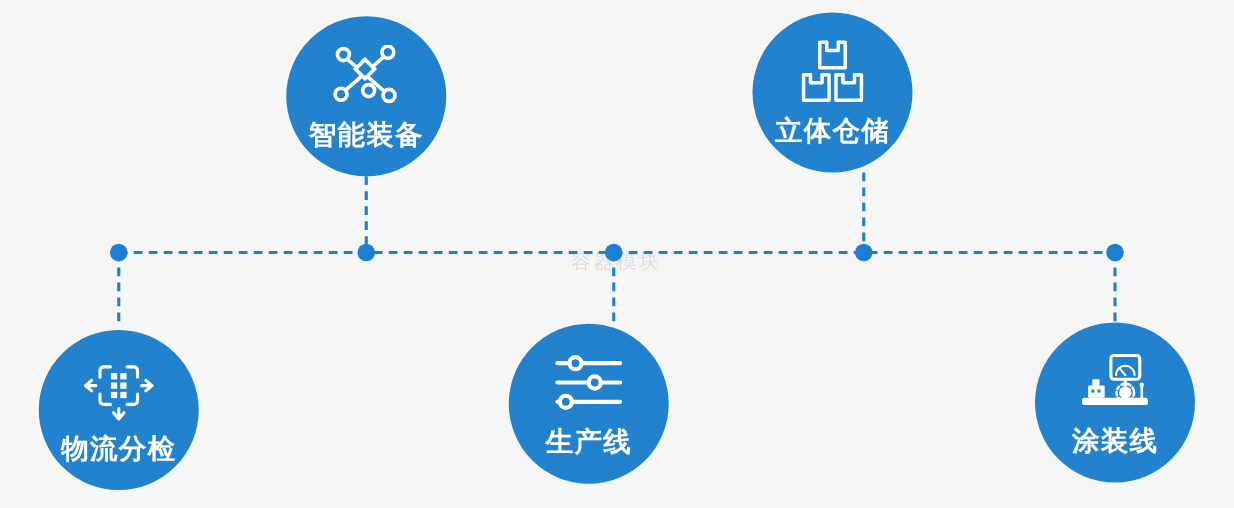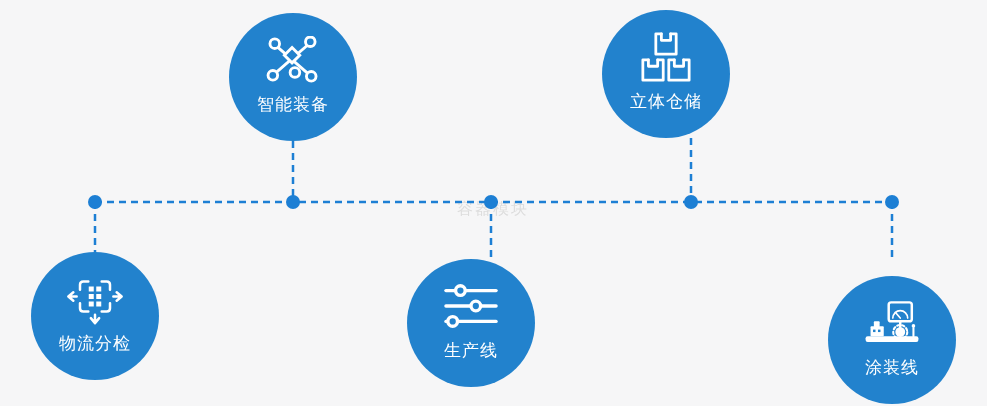--- a/index.html
+++ b/index.html
@@ -25,28 +25,28 @@
   .connectors line{stroke:var(--line);stroke-width:2.5;stroke-dasharray:7 5;}
   .connectors circle{fill:var(--line);}
   .node{
     position:absolute;width:128px;height:128px;border-radius:50%;
     background:var(--circle);z-index:3;
     display:flex;flex-direction:column;align-items:center;
     box-sizing:border-box;padding-top:21px;
   }
   .node .icon{height:52px;display:flex;align-items:center;justify-content:center;color:var(--icon);}
   .node .label{
-    margin-top:7px;color:#fff;font-size:17px;font-weight:normal;
+    margin-top:7px;color:#fff;font-size:22px;font-weight:bold;
     letter-spacing:1px;white-space:nowrap;
   }
   .n0{left:229px;top:13px;}
   .n1{left:602px;top:10px;}
-  .n2{left:31px;top:252px;}
+  .n2{left:31px;top:264px;}
   .n3{left:407px;top:259px;}
-  .n4{left:828px;top:276px;}
+  .n4{left:828px;top:258px;}
   svg .s{stroke:#fff;fill:none;stroke-linecap:round;stroke-linejoin:round;}
   svg .nodefill{fill:var(--circle);stroke:#fff;}
   svg .wfill{fill:#fff;stroke:none;}
 </style>
 </head>
 <body>
 
 <div class="stage">
 
   <div class="watermark">容器模块</div>

